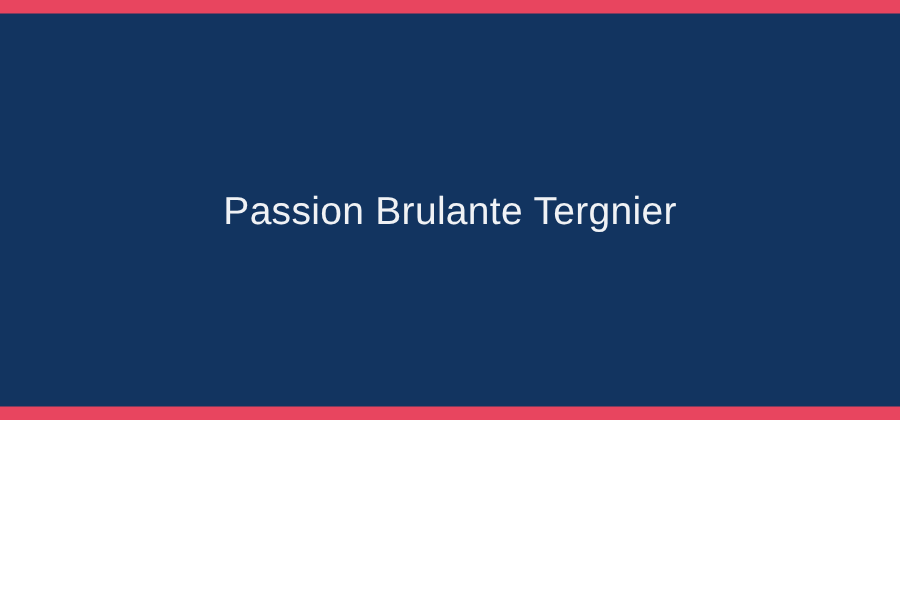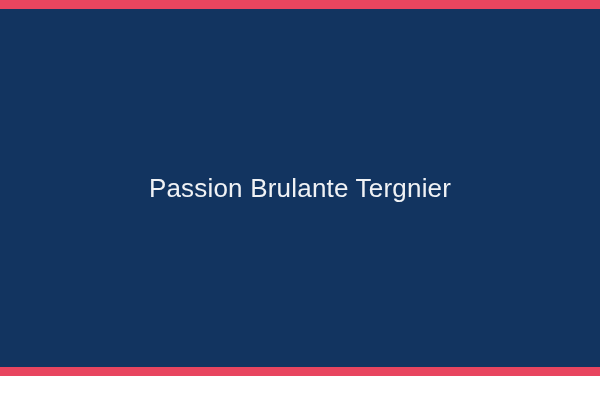--- a/index.html
+++ b/index.html
@@ -13,21 +13,21 @@
     height: 400px;
     overflow: hidden;
     background: #ffffff;
     font-family: "Liberation Sans", sans-serif;
   }
 
   .banner {
     position: relative;
     box-sizing: border-box;
     width: 600px;
-    height: 376px;
+    height: 280px;
     background-color: #123460;
     display: flex;
     align-items: center;
     justify-content: center;
     overflow: hidden;
   }
 
   .accent-bar {
     position: absolute;
     left: 0;

